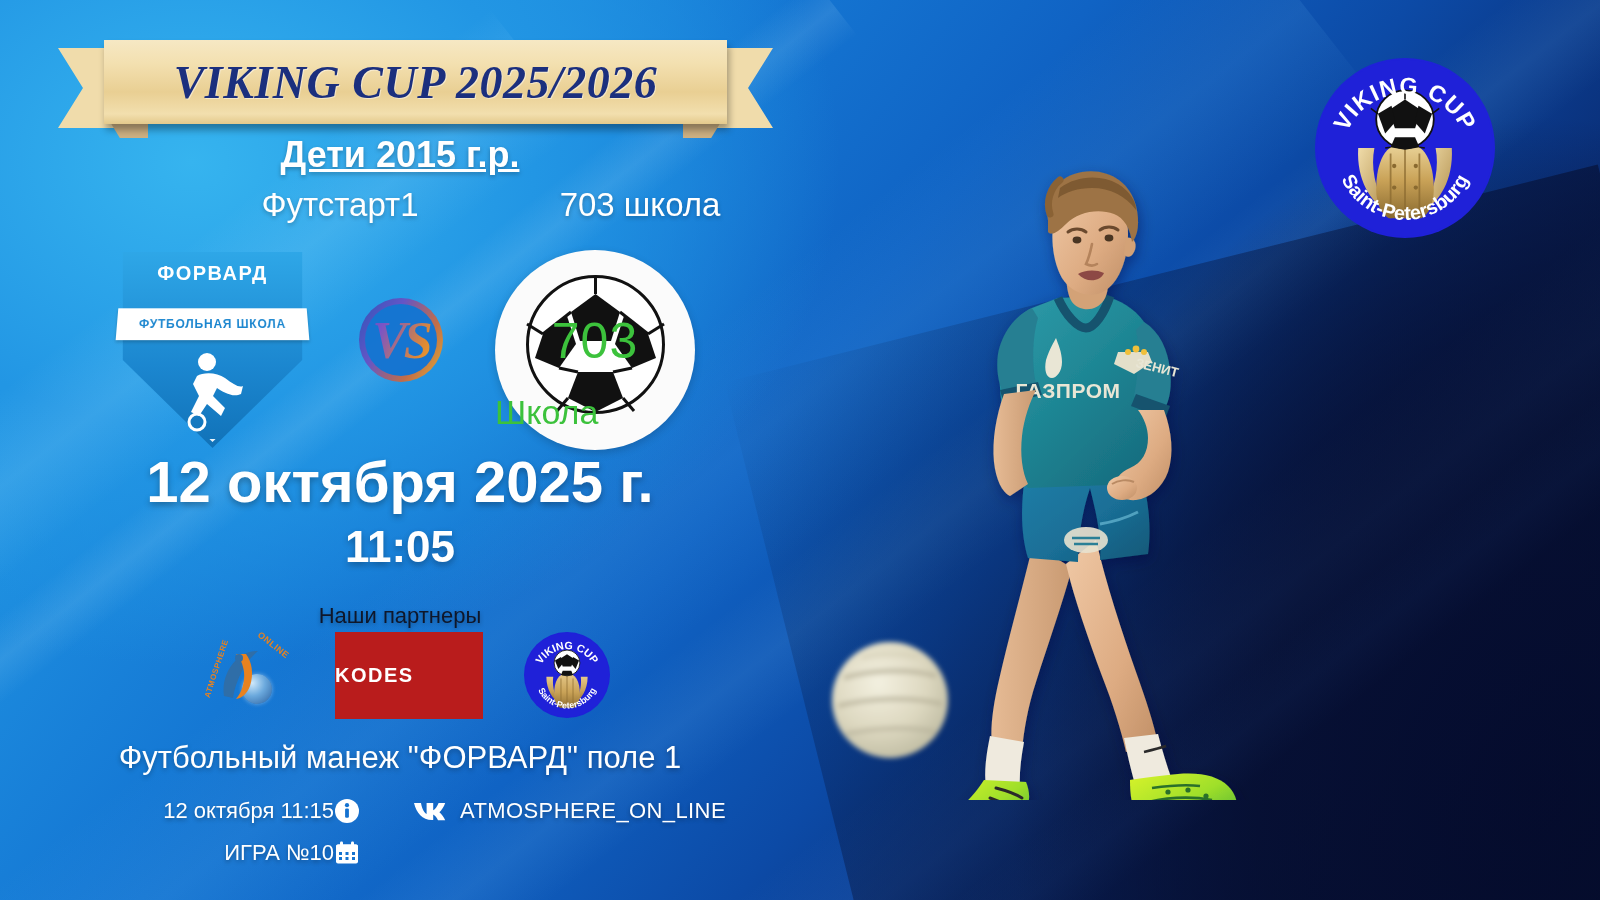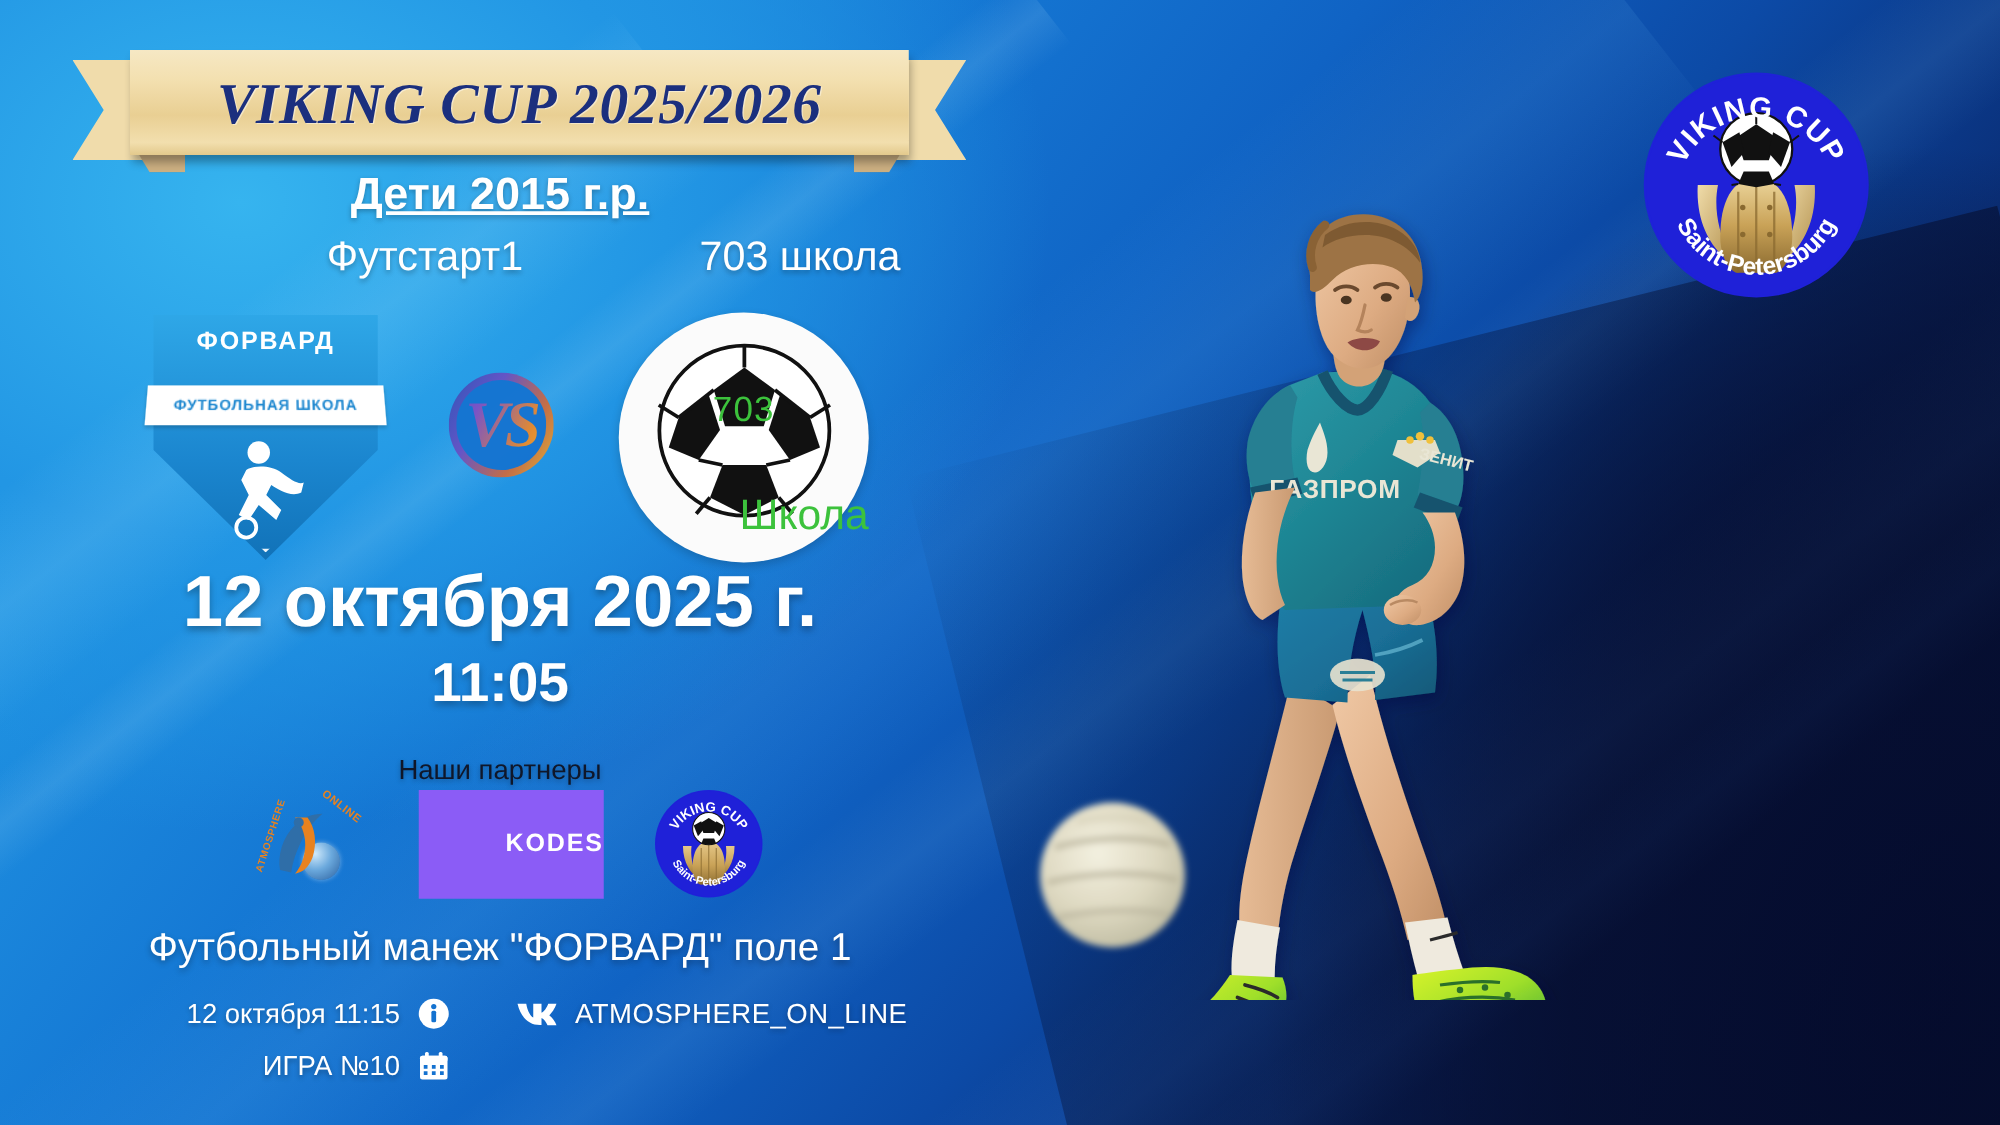--- a/index.html
+++ b/index.html
@@ -176,26 +176,26 @@
 
   
   #logo-703 {
     position:absolute; left:435px; top:10px; width:200px; height:200px;
     border-radius:50%; background:#fbfbfb;
     box-shadow:0 3px 8px rgba(0,0,0,.18);
   }
   .ball703 { position:absolute; left:28px; top:22px; width:145px; height:145px; }
   .t703 {
     position:absolute; left:0; right:0; top:62px;
-    text-align:center; font-size:28px; color:#3cc23c; font-weight:normal;
+    text-align:center; font-size:50px; color:#3cc23c; font-weight:normal;
     letter-spacing:1px;
   }
   .tshkola {
     position:absolute; left:0; right:0; bottom:18px;
-    text-align:right; font-size:34px; color:#3cc23c;
+    text-align:left; font-size:34px; color:#3cc23c;
   }
 
   
   #match-date {
     position:absolute; left:0; top:448px; width:800px;
     text-align:center;
     font-size:58px; font-weight:bold; color:#ffffff;
     text-shadow:0 3px 6px rgba(0,0,0,.3);
   }
   #match-time {
@@ -224,22 +224,22 @@
   .atm-online { right:2px; top:6px; transform:rotate(38deg); }
   .atm-name   { left:-4px; top:30px; transform:rotate(-72deg); font-size:8px; }
   .atm-figure { position:absolute; left:26px; top:14px; width:46px; height:52px; }
   .atm-globe  {
     position:absolute; left:52px; top:40px; width:30px; height:30px;
     border-radius:50%;
     background:radial-gradient(circle at 34% 30%, #cfe9fb 0%, #6ba9dd 45%, #2a5f9e 100%);
     box-shadow:0 0 4px rgba(255,255,255,.4);
   }
   #partner-kodes {
-    width:148px; height:87px; background:#8b5cf6;
-    display:flex; align-items:center; justify-content:flex-end;
+    width:148px; height:87px; background:#b91c1c;
+    display:flex; align-items:center; justify-content:flex-start;
   }
   #partner-kodes span {
     color:#ffffff; font-size:20px; font-weight:bold;
     letter-spacing:1.5px; font-stretch:condensed;
   }
   #partner-vikingcup { width:86px; height:86px; }
 
   
   .vc-badge { position:relative; border-radius:50%; background:#1f21d8; }
   .vc-badge .vc-svg { position:absolute; inset:0; width:100%; height:100%; }
@@ -251,21 +251,21 @@
     text-shadow:0 2px 5px rgba(0,0,0,.3);
   }
   #info-rows {
     position:absolute; left:60px; top:790px; width:700px;
   }
   .info-row {
     display:flex; align-items:center;
     height:42px;
   }
   .ir-left {
-    width:300px; display:flex; align-items:center; justify-content:flex-end; gap:14px;
+    width:300px; display:flex; align-items:center; justify-content:flex-end; 
   }
   .ir-left .txt { font-size:22px; color:#ffffff; text-shadow:0 2px 4px rgba(0,0,0,.3); }
   .ir-right {
     flex:1; display:flex; align-items:center; gap:14px; padding-left:52px;
   }
   .ir-right .txt { font-size:22px; color:#ffffff; letter-spacing:.4px; text-shadow:0 2px 4px rgba(0,0,0,.3); }
   .icon-i, .icon-cal, .icon-vk { flex:0 0 auto; }
 
   
   #player-photo {

